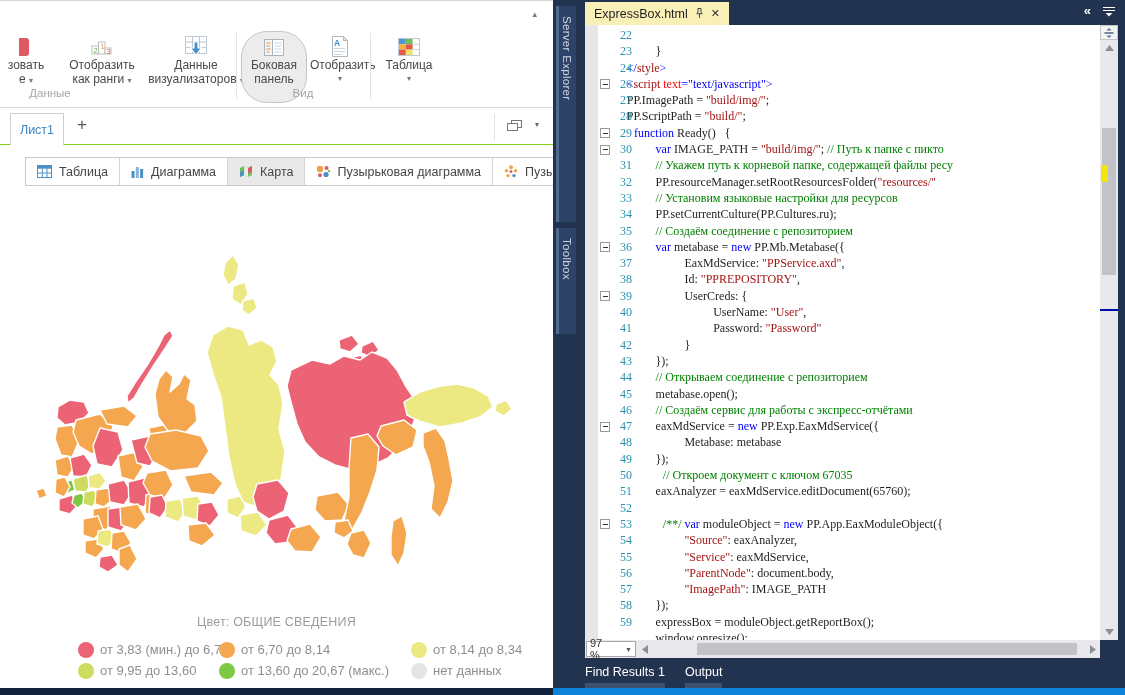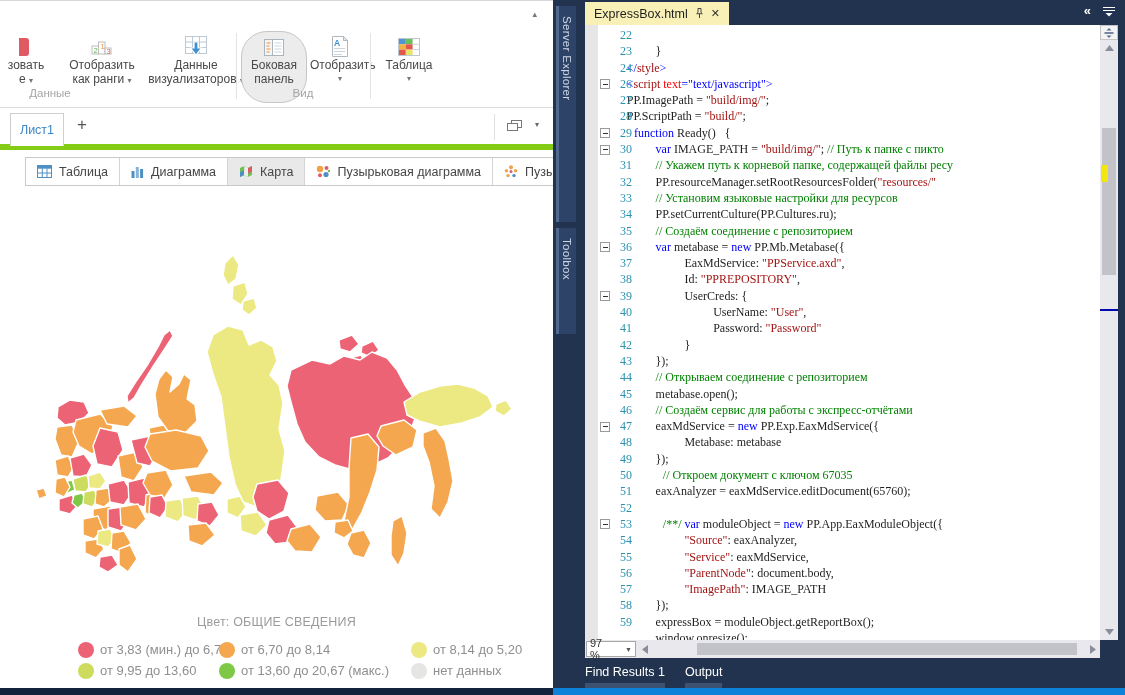--- a/index.html
+++ b/index.html
@@ -15,21 +15,21 @@
   .ribbon-collapse{position:absolute;right:16px;top:8px;font-size:9px;color:#777;}
   .ribbon{position:absolute;left:0;top:28px;right:0;height:78px;border-bottom:1px solid #dcdcdc;}
   .rbtn{position:absolute;top:2px;height:70px;text-align:center;font-size:12px;color:#494949;
     border:1px solid transparent;border-radius:2px;}
   .rbtn .ric{height:26px;display:flex;align-items:flex-end;justify-content:center;}
   .rbtn .l{line-height:14px;white-space:nowrap;}
   .rbtn.active{background:#ececec;border-color:#c6c6c6;border-radius:26px;}
   .rarr{font-size:8px;color:#777;}
   .grp-label{position:absolute;top:58px;font-size:11.5px;color:#a5a5a5;text-align:center;width:70px;}
   .grp-sep{position:absolute;top:4px;height:66px;width:1px;background:#e3e3e3;}
-  .sheet-row{position:absolute;left:0;top:107px;right:0;height:36px;border-bottom:6px solid #84cc16;}
+  .sheet-row{position:absolute;left:0;top:107px;right:0;height:36px;border-bottom:1px solid #84cc16;}
   .sheet-tab{position:absolute;left:10px;top:5px;width:52px;height:31px;background:#fff;
     border:1px solid #cfcfcf;border-bottom:1px solid #fff;display:flex;align-items:center;
     justify-content:center;font-size:12.5px;color:#3c85c6;}
   .sheet-add{position:absolute;left:72px;top:7px;font-size:17px;color:#555;width:20px;text-align:center;}
   .sheet-sep{position:absolute;right:58px;top:6px;height:26px;width:1px;background:#e0e0e0;}
   .sheet-win{position:absolute;right:30px;top:12px;}
   .sheet-caret{position:absolute;right:14px;top:12px;font-size:8px;color:#666;}
   .view-row{position:absolute;left:25px;top:156px;height:27px;display:flex;border:1px solid #c9c9c9;
     background:#fff;max-width:527px;overflow:hidden;}
   .vbtn{display:flex;align-items:center;gap:7px;padding:0 11px;font-size:12.5px;color:#454545;
@@ -355,21 +355,21 @@
         <div class="litem">
           <span class="ldot" style="background: rgb(236, 99, 117);"></span>
           <span>от 3,83 (мин.) до 6,70</span>
         </div>
         <div class="litem">
           <span class="ldot" style="background: rgb(244, 167, 79);"></span>
           <span>от 6,70 до 8,14</span>
         </div>
         <div class="litem">
           <span class="ldot" style="background: rgb(236, 233, 131);"></span>
-          <span>от 8,14 до 5,20</span>
+          <span>от 8,14 до 8,34</span>
         </div>
         <div class="litem">
           <span class="ldot" style="background: rgb(205, 220, 95);"></span>
           <span>от 9,95 до 13,60</span>
         </div>
         <div class="litem">
           <span class="ldot" style="background: rgb(126, 200, 69);"></span>
           <span>от 13,60 до 20,67 (макс.)</span>
         </div>
         <div class="litem">

